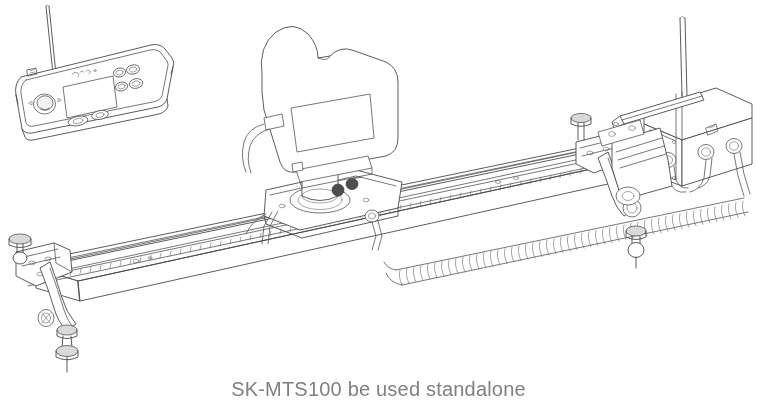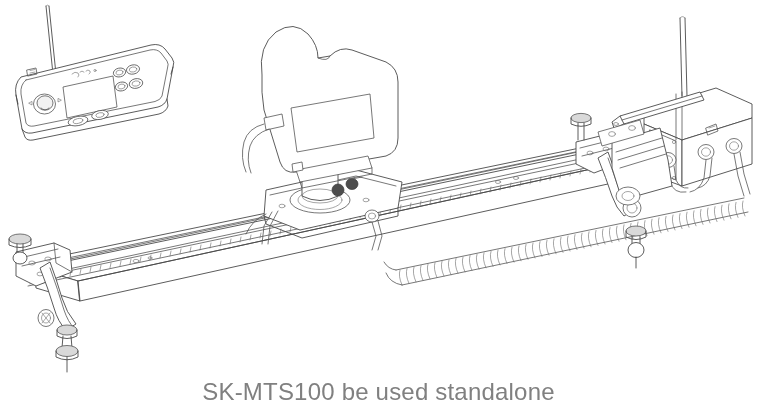--- a/index.html
+++ b/index.html
@@ -12,21 +12,21 @@
   }
   #stage{position:absolute;inset:0;width:757px;height:415px;}
   #art{position:absolute;left:0;top:0;width:757px;height:415px;}
   .caption{
     position:absolute;
     left:0;
     top:378px;
     width:757px;
     text-align:center;
     color:#808080;
-    font-size:24px;
+    font-size:20px;
     font-family:"Liberation Sans", sans-serif;
     letter-spacing:0.2px;
     white-space:nowrap;
   }
   svg{display:block;}
   .ln{fill:none;stroke:#4a4a4a;stroke-width:0.9;stroke-linejoin:round;stroke-linecap:round;}
   .ln2{fill:none;stroke:#555;stroke-width:0.8;stroke-linejoin:round;stroke-linecap:round;}
   .thin{fill:none;stroke:#6a6a6a;stroke-width:0.6;stroke-linecap:round;}
   .fillw{fill:#ffffff;stroke:#4a4a4a;stroke-width:0.9;stroke-linejoin:round;}
   .fillw2{fill:#ffffff;stroke:#555;stroke-width:0.8;stroke-linejoin:round;}

